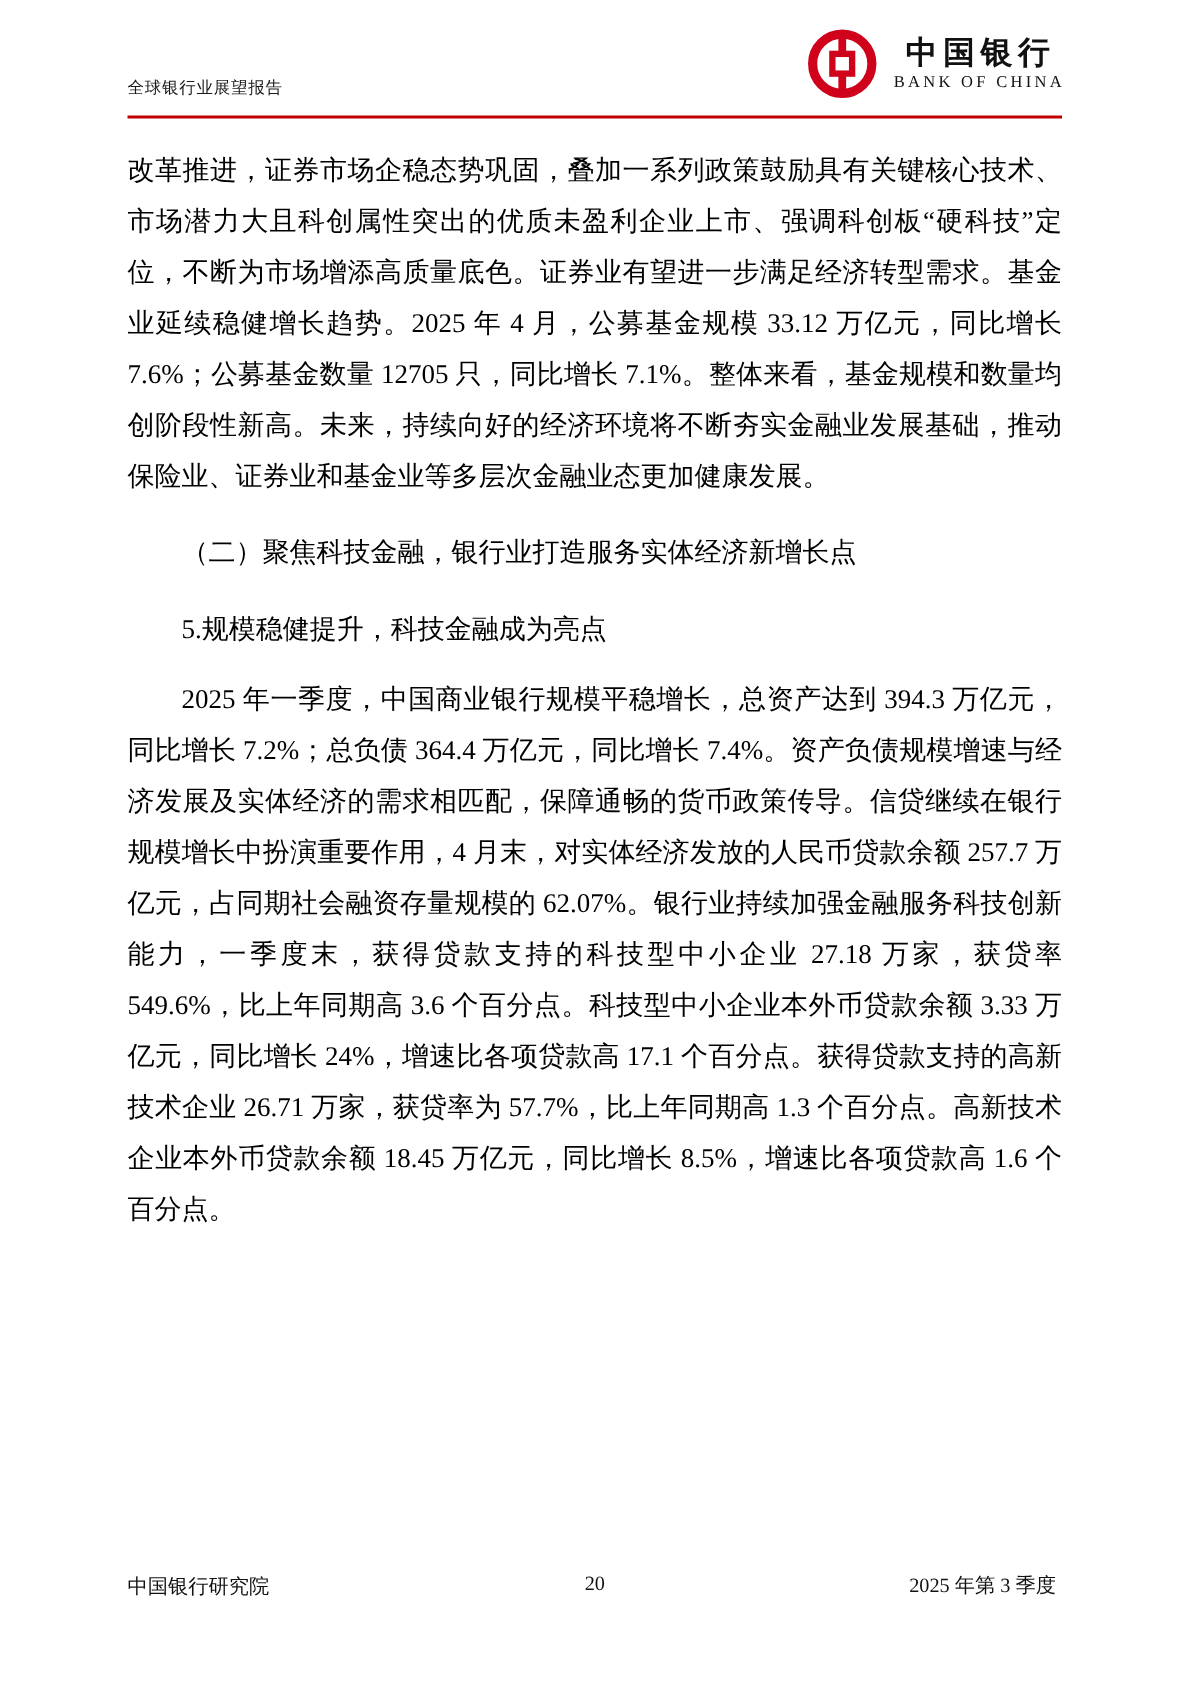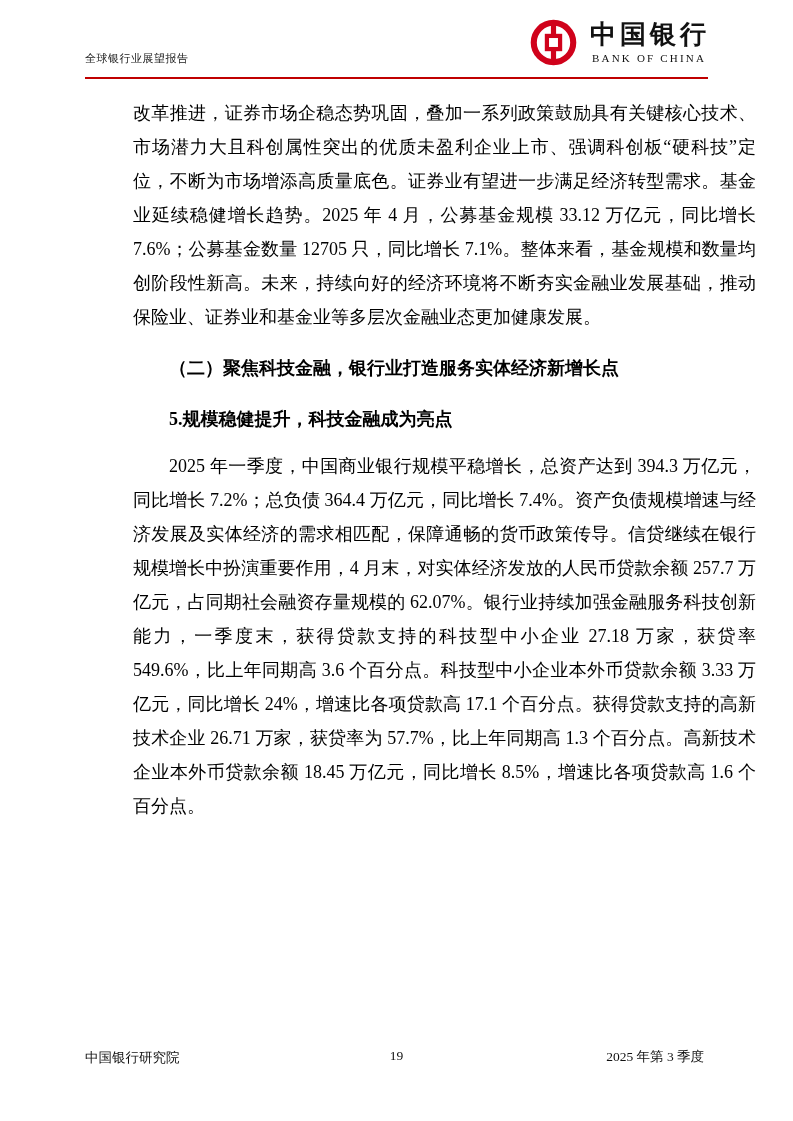--- a/index.html
+++ b/index.html
@@ -27,21 +27,21 @@
     position: absolute;
     right: 83px;
     top: 19px;
     display: flex;
     align-items: center;
     gap: 9px;
   }
   .logo-mark { width: 47px; height: 47px; display: block; }
   .logo-textblock { display: flex; flex-direction: column; align-items: center; }
   .logo-cn {
-    font-size: 26px;
+    font-size: 21px;
     font-weight: bold;
     letter-spacing: 4px;
     padding-left: 4px; 
     line-height: 1.1;
     color: #111;
     white-space: nowrap;
   }
   .logo-en {
     font-size: 11px;
     letter-spacing: 2.2px;
@@ -61,26 +61,25 @@
 
   
   .content {
     position: absolute;
     left: 85px;
     top: 96px;
     width: 623px;
     font-size: 18px;
     line-height: 34px;
     text-align: justify;
-    margin-left: 48px;
   }
   .content p.para { margin-bottom: 13px; }
   .content p.para.indent { text-indent: 36px; }
   .content p.heading {
-    font-weight: bold;
+    font-weight: normal;
     text-indent: 36px;
     margin: 17px 0 13px 0;
   }
 
   
   .footer {
     position: absolute;
     left: 85px;
     top: 1048px;
     width: 623px;
@@ -117,15 +116,15 @@
 
 <div class="content">
     <p class="para">改革推进，证券市场企稳态势巩固，叠加一系列政策鼓励具有关键核心技术、市场潜力大且科创属性突出的优质未盈利企业上市、强调科创板“硬科技”定位，不断为市场增添高质量底色。证券业有望进一步满足经济转型需求。基金业延续稳健增长趋势。2025 年 4 月，公募基金规模 33.12 万亿元，同比增长 7.6%；公募基金数量 12705 只，同比增长 7.1%。整体来看，基金规模和数量均创阶段性新高。未来，持续向好的经济环境将不断夯实金融业发展基础，推动保险业、证券业和基金业等多层次金融业态更加健康发展。</p>
     <p class="heading">（二）聚焦科技金融，银行业打造服务实体经济新增长点</p>
     <p class="heading">5.规模稳健提升，科技金融成为亮点</p>
     <p class="para indent">2025 年一季度，中国商业银行规模平稳增长，总资产达到 394.3 万亿元，同比增长 7.2%；总负债 364.4 万亿元，同比增长 7.4%。资产负债规模增速与经济发展及实体经济的需求相匹配，保障通畅的货币政策传导。信贷继续在银行规模增长中扮演重要作用，4 月末，对实体经济发放的人民币贷款余额 257.7 万亿元，占同期社会融资存量规模的 62.07%。银行业持续加强金融服务科技创新能力，一季度末，获得贷款支持的科技型中小企业 27.18 万家，获贷率 549.6%，比上年同期高 3.6 个百分点。科技型中小企业本外币贷款余额 3.33 万亿元，同比增长 24%，增速比各项贷款高 17.1 个百分点。获得贷款支持的高新技术企业 26.71 万家，获贷率为 57.7%，比上年同期高 1.3 个百分点。高新技术企业本外币贷款余额 18.45 万亿元，同比增长 8.5%，增速比各项贷款高 1.6 个百分点。</p>
   </div>
 
 <div class="footer">
   <span class="footer-left">中国银行研究院</span>
-  <span class="footer-center">19</span>
+  <span class="footer-center">20</span>
   <span class="footer-right">2025 年第 3 季度</span>
 </div>
 
 </body></html>

